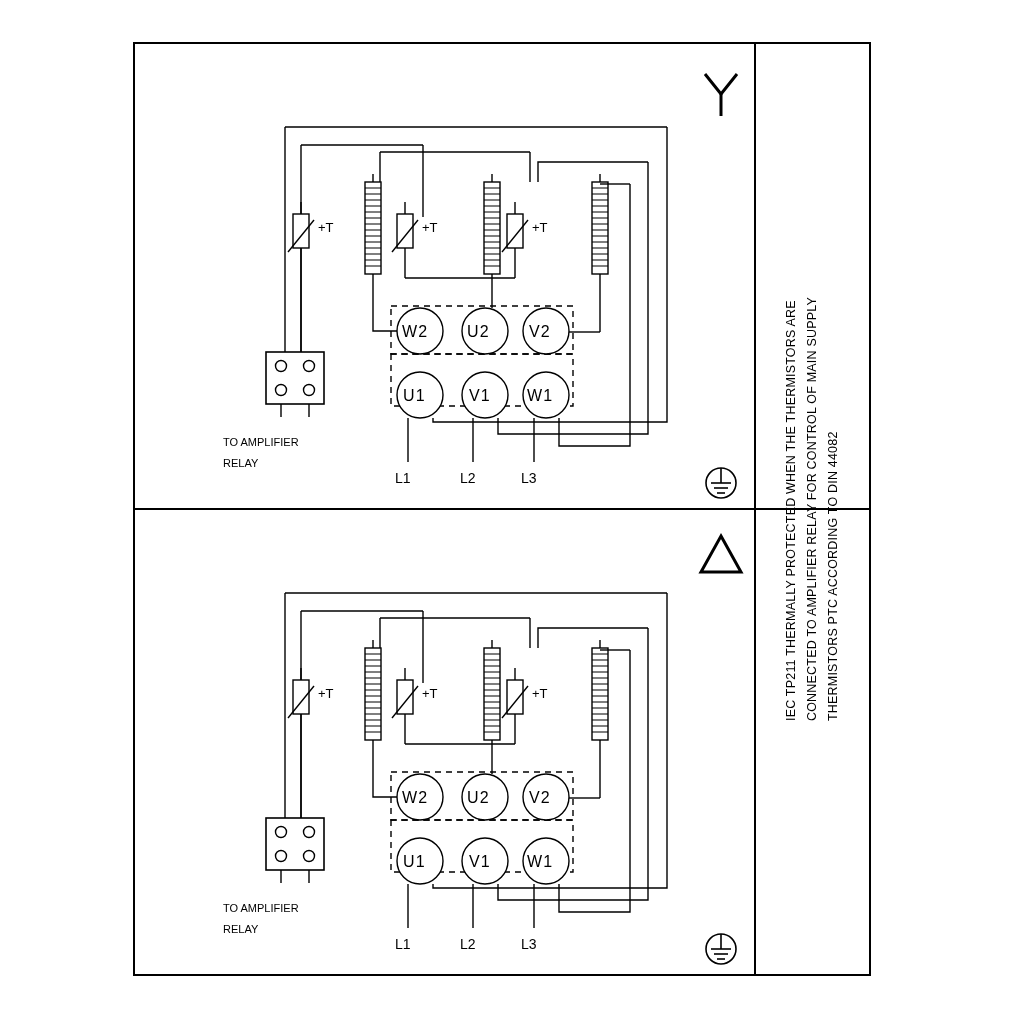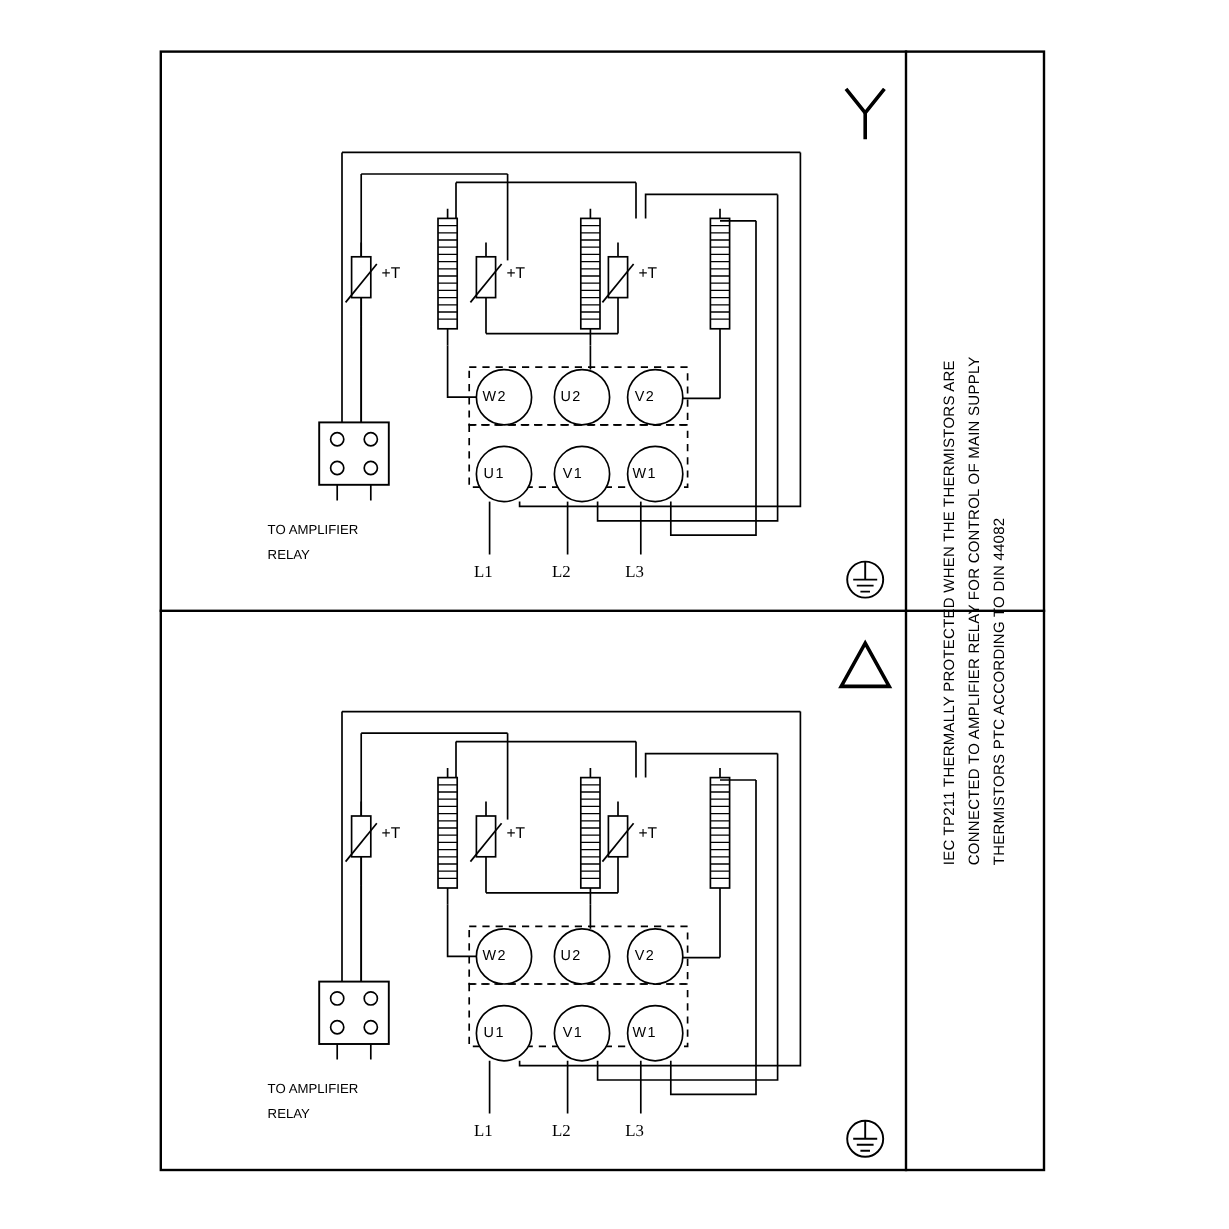--- a/index.html
+++ b/index.html
@@ -88,27 +88,26 @@
     position: absolute;
     font-size: 13px;
     white-space: nowrap;
   }
   .lbl-amp {
     font-size: 11px;
     line-height: 21px;
   }
   .term-label {
     position: absolute;
-    font-size: 12px;
+    font-size: 16px;
     letter-spacing: 1.2px;
   }
   .phase-label {
     position: absolute;
     font-size: 14px;
-    font-family: Liberation Serif, serif;
   }
   .plus-t {
     position: absolute;
     font-size: 13px;
   }
 </style>
 </head>
 <body>
 
 <div id="page">

